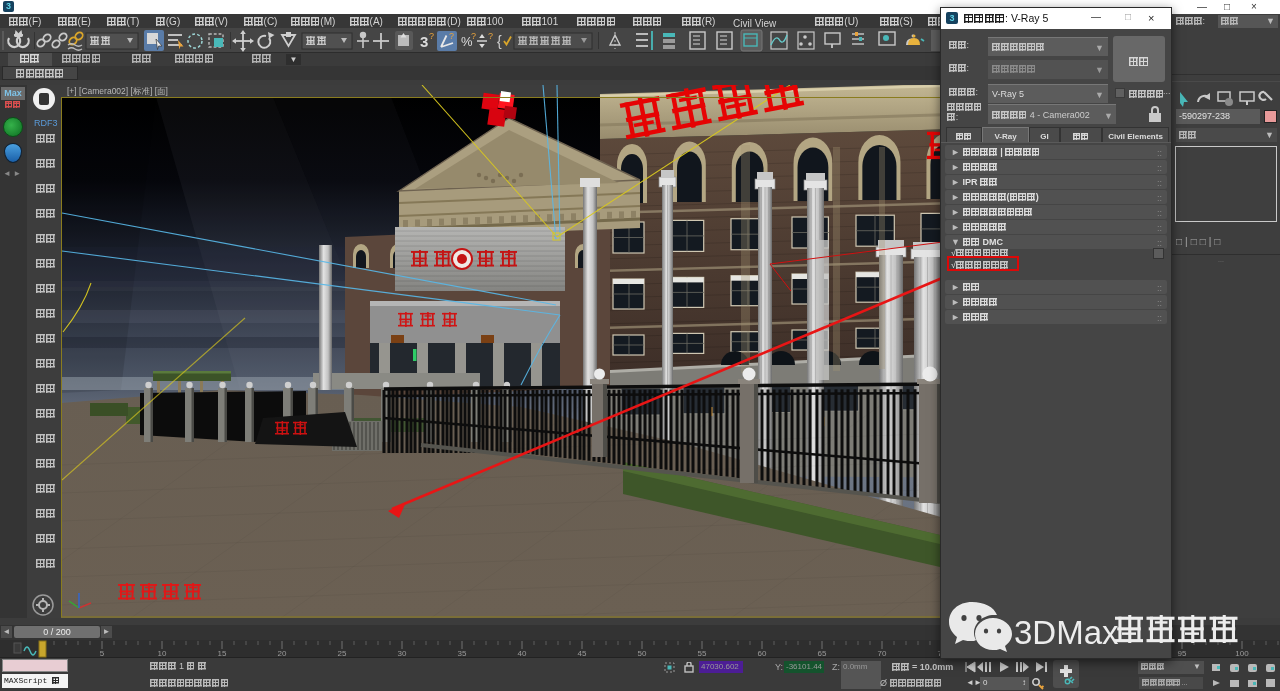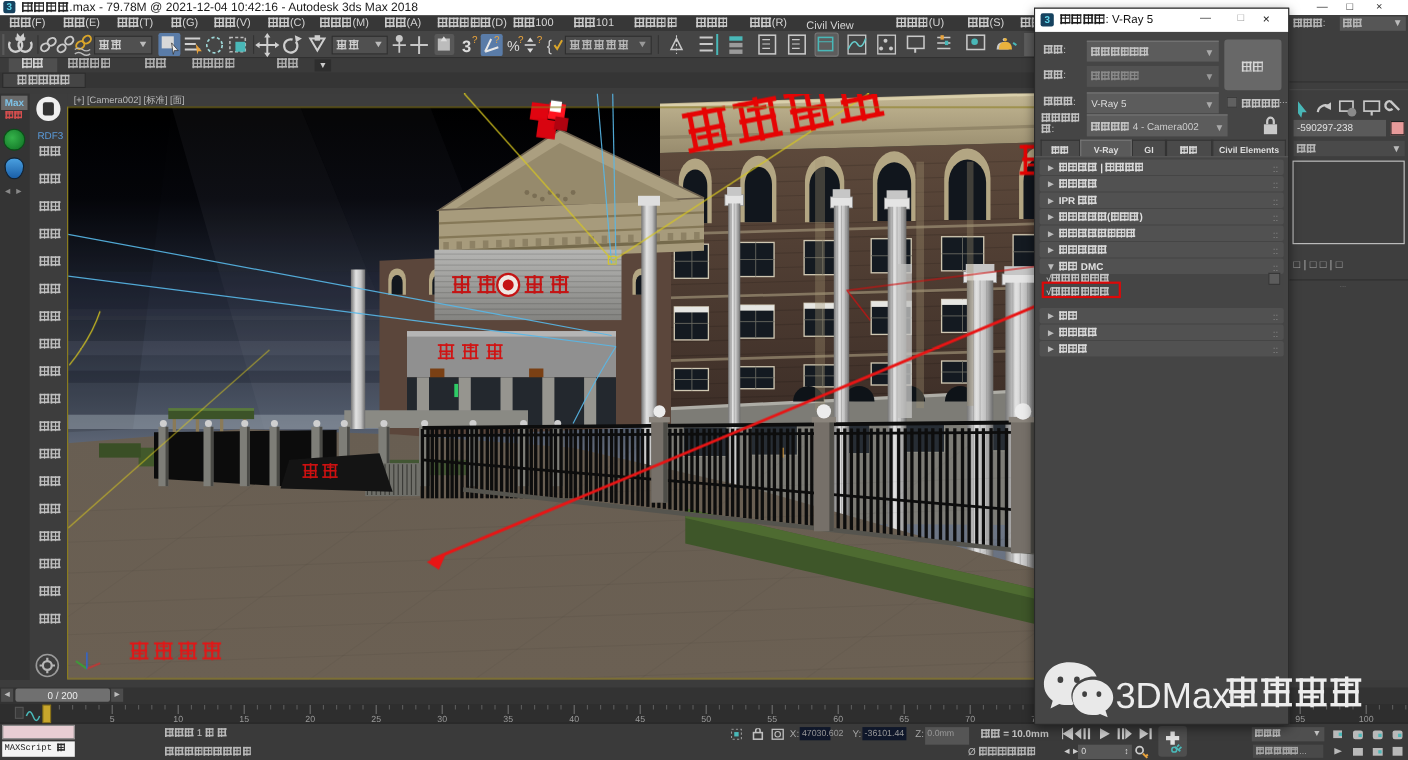--- a/index.html
+++ b/index.html
@@ -8,21 +8,20 @@
 background:linear-gradient(currentColor,currentColor) 0 0/100% 1.5px,
 linear-gradient(currentColor,currentColor) 0 46%/92% 1px,
 linear-gradient(currentColor,currentColor) 0 100%/100% 1.5px,
 linear-gradient(currentColor,currentColor) 0 0/1.5px 100%,
 linear-gradient(currentColor,currentColor) 52% 0/1px 100%,
 linear-gradient(currentColor,currentColor) 100% 8%/1.5px 88%;
 background-repeat:no-repeat;opacity:.95}
 </style></head><body>
 <div class="ab" style="left:0;top:0;width:1280px;height:14px;background:#fff">
 <div class="ab" style="left:3px;top:1px;width:11px;height:11px;background:#16425f;border-radius:2px;color:#5ed3e8;font-size:9px;font-weight:bold;text-align:center;line-height:11px">3</div>
-<div class="ab" style="left:20px;top:0px;font-size:11px;color:#1c1c1c;line-height:14px;white-space:nowrap"><i class="c"></i><i class="c"></i><i class="c"></i><i class="c"></i>.max - 79.78M @ 2021-12-04 10:42:16 - Autodesk 3ds Max 2018</div>
 <div class="ab" style="left:1197px;top:0;color:#333;font-size:10px;line-height:13px">—</div>
     <div class="ab" style="left:1224px;top:0;color:#333;font-size:10px;line-height:13px">□</div>
     <div class="ab" style="left:1251px;top:0;color:#333;font-size:10px;line-height:13px">×</div>
 </div>
 <div class="ab" style="left:0;top:14px;width:1280px;height:14px;background:#373737;color:#d4d4d4;font-size:10px">
     <div class="ab" style="left:9px;top:2px;white-space:nowrap"><i class="c"></i><i class="c"></i>(F)</div>
     <div class="ab" style="left:58px;top:2px;white-space:nowrap"><i class="c"></i><i class="c"></i>(E)</div>
     <div class="ab" style="left:107px;top:2px;white-space:nowrap"><i class="c"></i><i class="c"></i>(T)</div>
     <div class="ab" style="left:156px;top:2px;white-space:nowrap"><i class="c"></i>(G)</div>
     <div class="ab" style="left:195px;top:2px;white-space:nowrap"><i class="c"></i><i class="c"></i>(V)</div>
@@ -1121,25 +1120,25 @@
 <div class="ab" style="left:150px;top:20px"><i class="c"></i><i class="c"></i><i class="c"></i><i class="c"></i><i class="c"></i><i class="c"></i><i class="c"></i><i class="c"></i><i class="c"></i></div>
 <svg class="ab" style="left:664px;top:4px" width="52" height="11" viewBox="0 0 52 11">
 <rect x="1" y="1" width="9" height="9" fill="none" stroke="#9a9a9a" stroke-dasharray="2 2"></rect>
       <rect x="3.5" y="3.5" width="4" height="4" fill="#49b8b8"></rect>
 <rect x="21" y="4" width="8" height="6" fill="none" stroke="#c0c0c0" stroke-width="1.4"></rect>
       <path d="M23 4 v-2 a2 2 0 0 1 4 0 v2" stroke="#c0c0c0" stroke-width="1.4" fill="none"></path>
 <rect x="38" y="1" width="10" height="9" fill="none" stroke="#c0c0c0" stroke-width="1.2"></rect>
       <circle cx="43" cy="5.5" r="2.5" fill="none" stroke="#c0c0c0"></circle>
 </svg>
 <div class="ab" style="left:718px;top:4px;color:#a8a8a8">X:</div>
-    <div class="ab" style="left:727px;top:3px;width:28px;height:12px;background:#0f172a;color:#999;padding:1px 2px;font-size:8px">47030.602</div>
+    <div class="ab" style="left:699px;top:3px;width:44px;height:12px;background:#4c1d95;color:#999;padding:1px 2px;font-size:8px">47030.602</div>
 <div class="ab" style="left:775px;top:4px;color:#a8a8a8">Y:</div>
-    <div class="ab" style="left:784px;top:3px;width:40px;height:12px;background:#0f172a;color:#999;padding:1px 2px;font-size:8px">-36101.44</div>
+    <div class="ab" style="left:784px;top:3px;width:40px;height:12px;background:#14532d;color:#999;padding:1px 2px;font-size:8px">-36101.44</div>
 <div class="ab" style="left:832px;top:4px;color:#a8a8a8">Z:</div>
-    <div class="ab" style="left:841px;top:3px;width:40px;height:16px;background:#555;color:#999;padding:1px 2px;font-size:8px">0.0mm</div>
+    <div class="ab" style="left:841px;top:3px;width:40px;height:28px;background:#555;color:#999;padding:1px 2px;font-size:8px">0.0mm</div>
 <div class="ab" style="left:892px;top:4px;font-weight:bold"><i class="c"></i><i class="c"></i> = 10.0mm</div>
 <svg class="ab" style="left:964px;top:3px" width="84" height="12" viewBox="0 0 84 12">
 <g fill="#c9c9c9">
         <path d="M2 1 v10 M3 6 l8 -5 v10z" stroke="#c9c9c9"></path>
         <path d="M19 1 l-6 5 6 5z M21 1 h2 v10 h-2z M25 1 h2 v10 h-2z"></path>
         <path d="M36 1 l9 5 -9 5z"></path>
         <path d="M52 1 h2 v10 h-2z M56 1 h2 v10 h-2z M59 1 l6 5 -6 5z"></path>
         <path d="M72 1 l8 5 -8 5z M81 1 h2 v10 h-2z"></path>
       </g>
 </svg>

